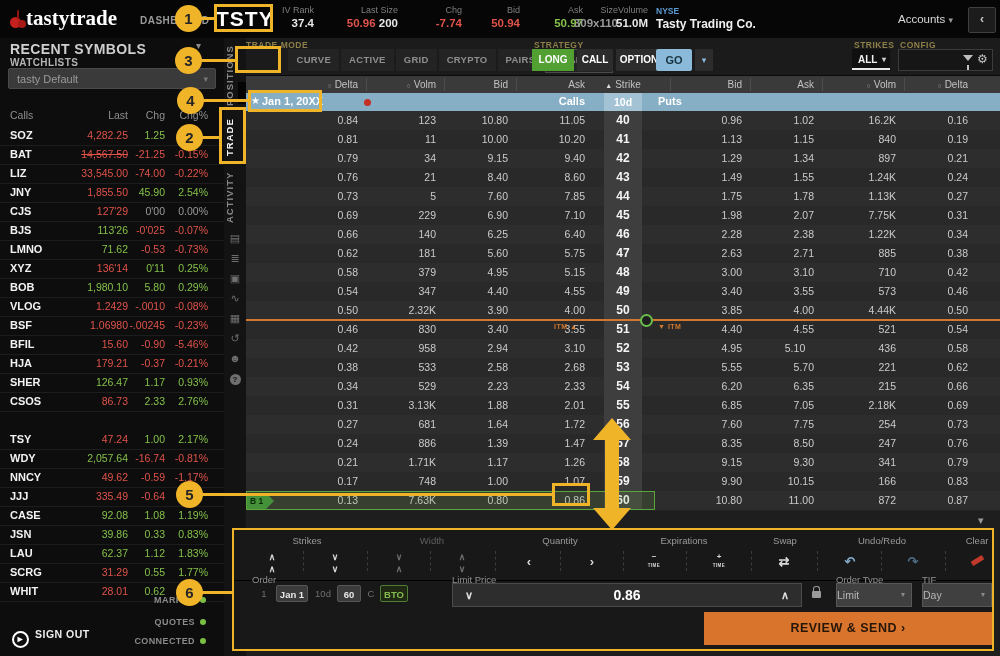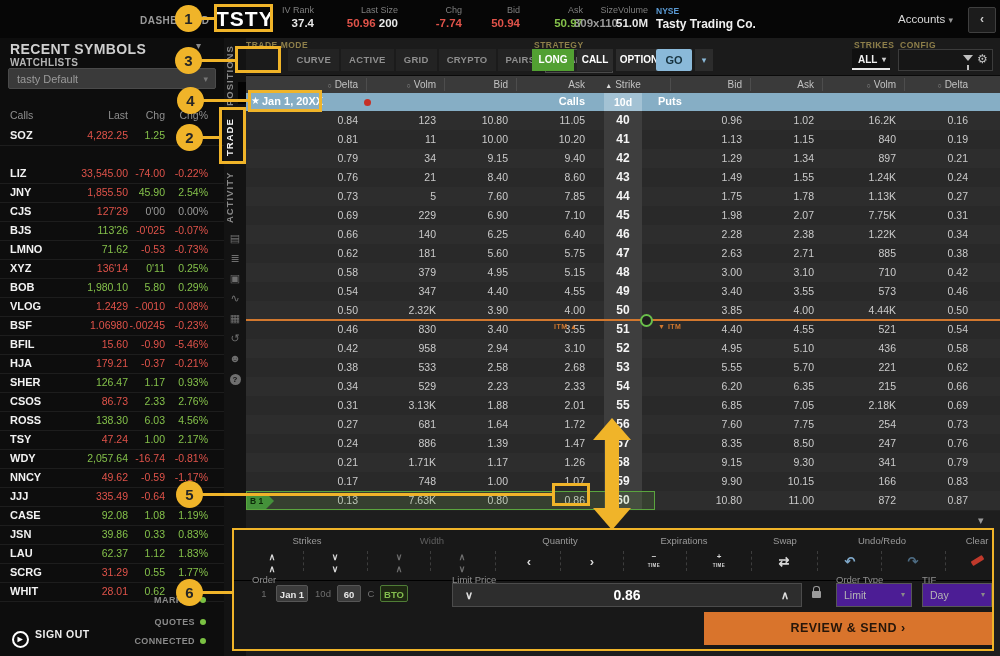--- a/index.html
+++ b/index.html
@@ -145,22 +145,22 @@
   .chip.ghost{background:none;border:none;color:#6f6f6f;font-weight:normal;}
   .chip.bto{background:#1E2812;border:1px solid #4F7D36;color:#84BD4E;}
   #stepper{left:218px;top:53px;width:350px;height:24px;background:#2d2d2d;border:1px solid #4b4b4b;box-sizing:border-box;}
   #stepper .dn{position:absolute;left:12px;top:0;line-height:22px;font-size:11px;font-weight:bold;color:#e0e0e0;}
   #stepper .up{position:absolute;right:12px;top:0;line-height:22px;font-size:11px;font-weight:bold;color:#e0e0e0;}
   #stepper .val{position:absolute;left:0;width:100%;text-align:center;line-height:22px;
     font-size:14px;font-weight:bold;color:#fff;}
   .lock{position:absolute;left:578px;top:61px;width:9px;height:7px;background:#9a9a9a;border-radius:1px;}
   .lock::before{content:'';position:absolute;top:-5px;left:1px;width:5px;height:5px;
     border:1.5px solid #9a9a9a;border-bottom:none;border-radius:3px 3px 0 0;}
-  .dropdown{position:absolute;top:53px;width:76px;height:24px;background:#4c1d95;border:1px solid #575757;
-    box-sizing:border-box;font-size:10.5px;color:#b5b5b5;line-height:22px;padding-left:7px;}
+  .dropdown{position:absolute;top:53px;width:76px;height:24px;background:#404040;border:1px solid #575757;
+    box-sizing:border-box;font-size:10.5px;color:#b5b5b5;line-height:22px;}
   .dropdown .car{position:absolute;right:6px;top:0;font-size:8px;color:#8a8a8a;}
   #review-btn{left:470px;top:82px;width:288px;height:33px;background:#D9742C;text-align:center;
     line-height:33px;font-size:12.5px;font-weight:bold;color:#26160A;letter-spacing:.5px;}
 
   
   .callout{position:absolute;width:27px;height:27px;border-radius:50%;background:#F0B429;z-index:60;
     text-align:center;line-height:27px;font-size:15px;font-weight:bold;color:#262626;}
   .ann-line{position:absolute;height:3px;background:#F0B429;z-index:55;}
   .ann-box{position:absolute;border:3px solid #F0B429;box-sizing:border-box;z-index:55;background:transparent;}
   #big-arrow{position:absolute;left:593px;top:418px;width:38px;height:112px;z-index:45;}
@@ -169,20 +169,21 @@
     border-left:19px solid transparent;border-right:19px solid transparent;border-bottom:22px solid #F0B429;}
   #big-arrow .head-dn{position:absolute;left:0;bottom:0;width:0;height:0;
     border-left:19px solid transparent;border-right:19px solid transparent;border-top:22px solid #F0B429;}
 </style>
 </head>
 <body>
 
 <div id="app">
 
   <div id="topbar" class="abs">
+    <div id="logo" class="abs"><span class="cherry"><i class="b1"></i><i class="b2"></i><i class="st"></i></span><span>tastytrade</span></div>
     <div id="dash" class="abs">DASHBOARD</div>
     <div id="bigsym" class="abs">TSTY</div>
     <div id="quote-stats">
         <div class="stat" style="right: 686px;">
           <div class="lb">IV Rank</div>
           <div class="vl"><span class="t-white">37.4</span></div>
         </div>
         <div class="stat" style="right: 602px;">
           <div class="lb">Last Size</div>
           <div class="vl"><span class="t-red">50.96</span><span class="t-white"> 200</span></div>
@@ -224,20 +225,26 @@
     <div class="wl-hd abs" style="right:96px;width:70px;text-align:right">Last</div>
     <div class="wl-hd abs" style="right:59px;width:50px;text-align:right">Chg</div>
     <div class="wl-hd abs" style="right:16px;width:52px;text-align:right">Chg%</div>
     <div id="wl-rows" class="abs">
         <div class="wrow" style="top: 0px;">
           <div class="sym">SOZ</div>
           <div class="c2 t-red">4,282.25</div>
           <div class="c3 t-green">1.25</div>
           <div class="c4 t-green"></div>
         </div>
+        <div class="wrow" style="top: 19px;">
+          <div class="sym">BAT</div>
+          <div class="c2 t-red struck">14,567.50</div>
+          <div class="c3 t-red">-21.25</div>
+          <div class="c4 t-red">-0.15%</div>
+        </div>
         <div class="wrow" style="top: 38px;">
           <div class="sym">LIZ</div>
           <div class="c2 t-red">33,545.00</div>
           <div class="c3 t-red">-74.00</div>
           <div class="c4 t-red">-0.22%</div>
         </div>
         <div class="wrow" style="top: 57px;">
           <div class="sym">JNY</div>
           <div class="c2 t-red">1,855.50</div>
           <div class="c3 t-green">45.90</div>
@@ -301,26 +308,20 @@
           <div class="sym">SHER</div>
           <div class="c2 t-green">126.47</div>
           <div class="c3 t-green">1.17</div>
           <div class="c4 t-green">0.93%</div>
         </div>
         <div class="wrow" style="top: 266px;">
           <div class="sym">CSOS</div>
           <div class="c2 t-red">86.73</div>
           <div class="c3 t-green">2.33</div>
           <div class="c4 t-green">2.76%</div>
-        </div>
-        <div class="wrow" style="top: 285px;">
-          <div class="sym">ROSS</div>
-          <div class="c2 t-green">138.30</div>
-          <div class="c3 t-green">6.03</div>
-          <div class="c4 t-green">4.56%</div>
         </div>
         <div class="wrow" style="top: 304px;">
           <div class="sym">TSY</div>
           <div class="c2 t-red">47.24</div>
           <div class="c3 t-green">1.00</div>
           <div class="c4 t-green">2.17%</div>
         </div>
         <div class="wrow" style="top: 323px;">
           <div class="sym">WDY</div>
           <div class="c2 t-green">2,057.64</div>
@@ -586,21 +587,21 @@
             <div class="cell" style="left: 570px;">521</div>
             <div class="cell" style="left: 642px;">0.54</div>
             <div class="strike">51</div>
           </div>
           <div class="crow" style="top: 228px; background: rgb(45, 45, 45);">
             <div class="cell" style="left: 32px;">0.42</div>
             <div class="cell" style="left: 110px;">958</div>
             <div class="cell" style="left: 182px;">2.94</div>
             <div class="cell" style="left: 259px;">3.10</div>
             <div class="cell" style="left: 416px;">4.95</div>
-            <div class="cell" style="left: 488px;">5.10</div>
+            <div class="cell" style="left: 509px; text-align: center;">5.10</div>
             <div class="cell" style="left: 570px;">436</div>
             <div class="cell" style="left: 642px;">0.58</div>
             <div class="strike">52</div>
           </div>
           <div class="crow" style="top: 247px; background: rgb(41, 41, 41);">
             <div class="cell" style="left: 32px;">0.38</div>
             <div class="cell" style="left: 110px;">533</div>
             <div class="cell" style="left: 182px;">2.58</div>
             <div class="cell" style="left: 259px;">2.68</div>
             <div class="cell" style="left: 416px;">5.55</div>

